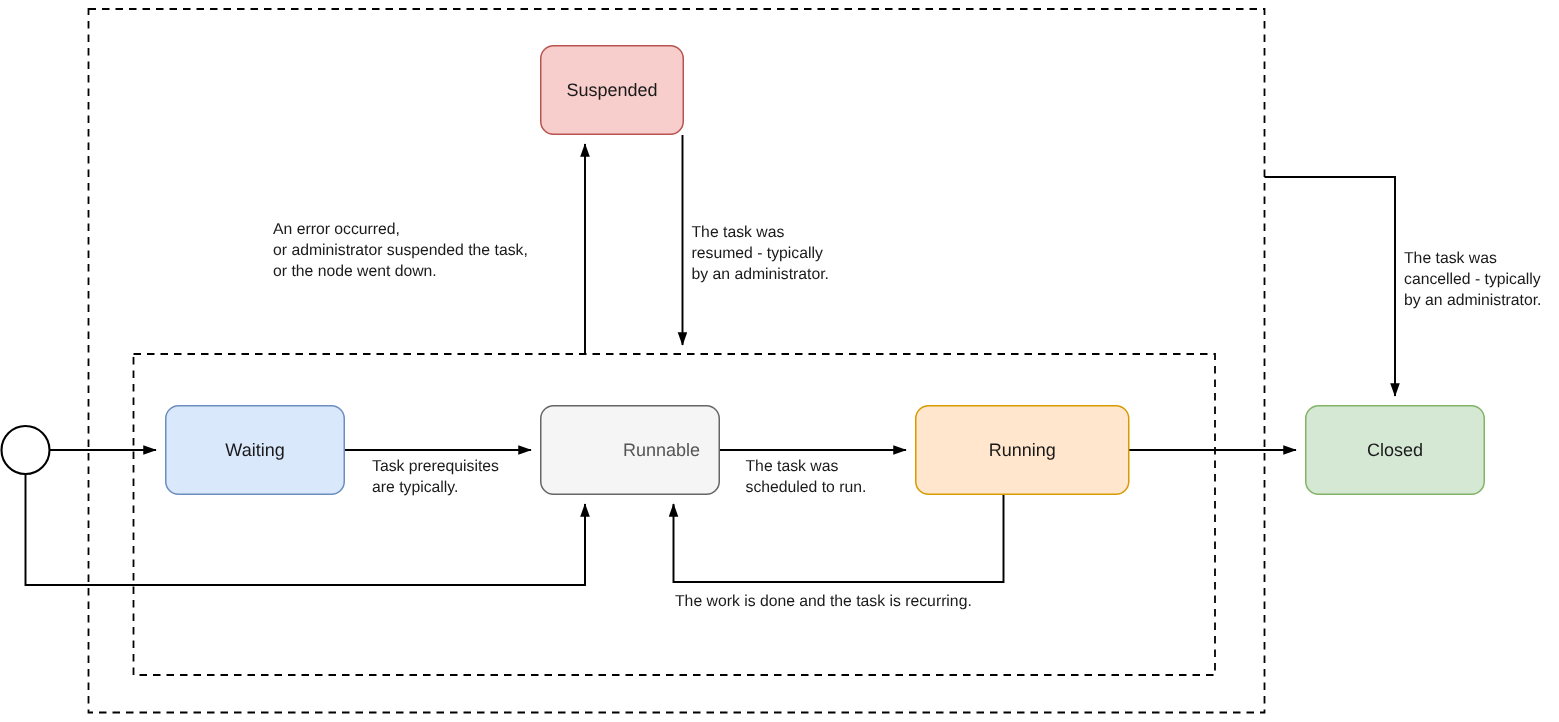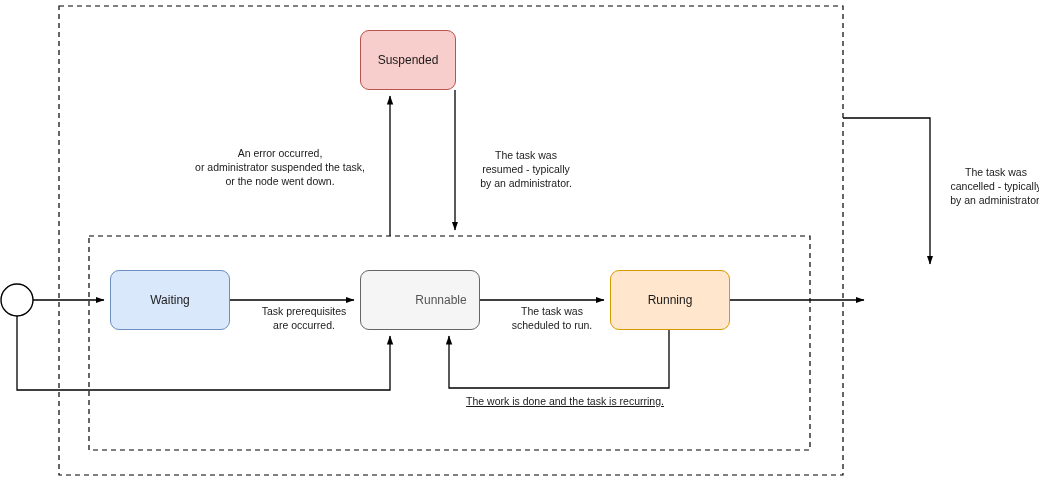--- a/index.html
+++ b/index.html
@@ -35,21 +35,21 @@
     justify-content: center;
     font-size: 12px;
     color: #1a1a1a;
     text-align: center;
     line-height: 1.2;
   }
   .edge-label {
     position: absolute;
     font-size: 10.5px;
     color: #1a1a1a;
-    text-align: center;
+    text-align: left;
     line-height: 1.35;
     white-space: pre-line;
     background: transparent;
   }
 </style>
 </head>
 <body>
 
 <div id="diagram-canvas">
 
@@ -90,40 +90,43 @@
   </div>
 
   <div class="state-node" style="left:110px; top:270px; width:120px; height:60px; background:#dae8fc; border-color:#6c8ebf;text-align:center;">
     <span>Waiting</span>
   </div>
 
   <div class="state-node" style="left:360px; top:270px; width:120px; height:60px; background:#f5f5f5; border-color:#666666; color:#555555;padding-left:42px;">
     <span>Runnable</span>
   </div>
 
-  <div class="state-node" style="left:610px; top:270px; width:120px; height:60px; background:#ffe6cc; border-color:#d79b00;">
+  <div class="state-node" style="left:610px; top:270px; width:143px; height:60px; background:#ffe6cc; border-color:#d79b00;">
     <span>Running</span>
   </div>
 
+  <div class="state-node" style="left:870px; top:270px; width:120px; height:60px; background:#d5e8d4; border-color:#82b366;">
+    <span>Closed</span>
+  </div>
 
   <div class="edge-label" style="left:182px; top:146px; width:196px;">An error occurred,
 or administrator suspended the task,
 or the node went down.</div>
 
   <div class="edge-label" style="left:461px; top:148px; width:130px;">The task was
 resumed - typically
 by an administrator.</div>
 
   <div class="edge-label" style="left:936px; top:165px; width:120px;">The task was
 cancelled - typically
 by an administrator.</div>
 
   <div class="edge-label" style="left:248px; top:304px; width:112px;">Task prerequisites
-are occurred.</div>
+are typically.</div>
 
   <div class="edge-label" style="left:497px; top:304px; width:110px;">The task was
 scheduled to run.</div>
 
 
 
-  <div class="edge-label" style="left:450px; top:394px; width:230px;text-decoration:underline;">The work is done and the task is recurring.</div>
+  <div class="edge-label" style="left:450px; top:394px; width:230px;">The work is done and the task is recurring.</div>
 
 </div>
 
 </body></html>

